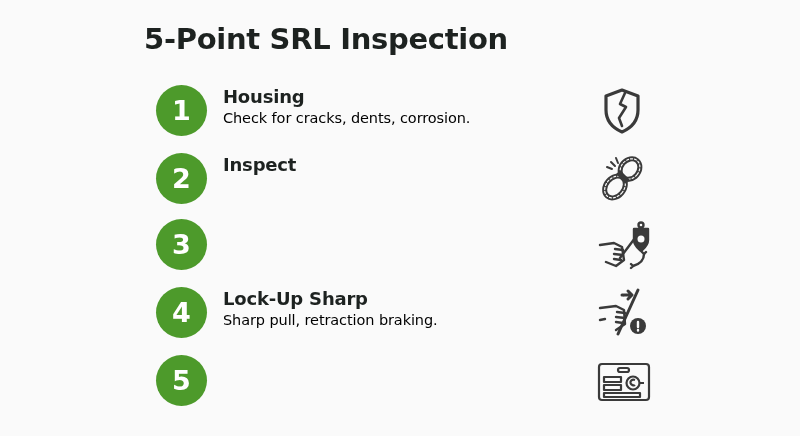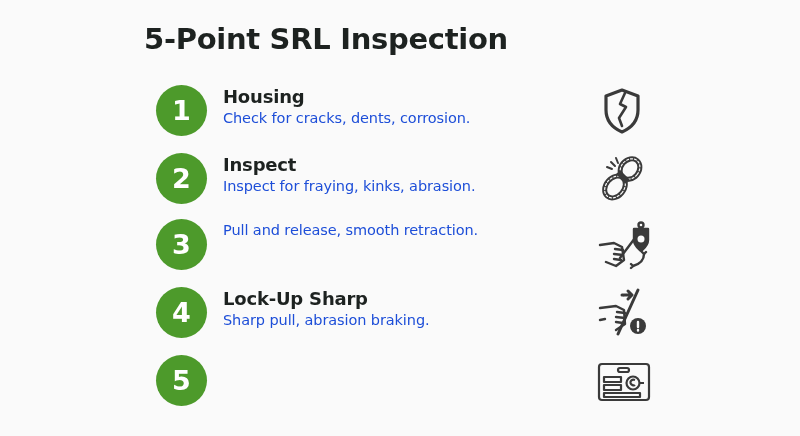--- a/index.html
+++ b/index.html
@@ -20,21 +20,21 @@
   }
   .badge {
     position: absolute; left: 0; top: 0;
     width: 51px; height: 51px; border-radius: 50%;
     background: #4d9a2b;
     color: #fff; font-weight: bold; font-size: 27px;
     display: flex; align-items: center; justify-content: center;
   }
   .txt { position: absolute; left: 67px; top: 1px; white-space: nowrap; }
   .heading { font-size: 18px; font-weight: bold; line-height: 22px; color: #1d2220; letter-spacing: -0.2px; }
-  .desc { font-size: 14.5px; line-height: 20px; color: #1d4ed8; letter-spacing: -0.1px; }
+  .desc { font-size: 14.5px; line-height: 20px; color: #000000; letter-spacing: -0.1px; }
   .icon {
     position: absolute; left: 436px; top: -5px; width: 60px; height: 60px;
   }
   .icon svg { width: 60px; height: 60px; }
 </style>
 </head>
 <body>
 
 <div class="title">5-Point SRL Inspection</div>
 
@@ -49,58 +49,56 @@
       <path d="M30 10 L46 16 L46 30 C46 41 39 48 30 52 C21 48 14 41 14 30 L14 16 Z"></path>
       <path d="M33 13 L28 24 L34 27 L27 38 L30 46" stroke-width="2.6"></path>
     </svg>
   </div>
 </div>
 
 <div class="row" style="top:153px;">
   <div class="badge">2</div>
   <div class="txt">
     <div class="heading">Inspect</div>
-    <div class="desc">Inspect for fraying, kinks, abrasion.</div>
   </div>
   <div class="icon">
     <svg viewBox="0 0 60 60" fill="none" stroke="#3a3a3a" stroke-linecap="round">
       <ellipse cx="38" cy="21" rx="9" ry="11" transform="rotate(40 38 21)" stroke-width="5"></ellipse>
       <ellipse cx="23" cy="39" rx="9" ry="12" transform="rotate(40 23 39)" stroke-width="5"></ellipse>
       <ellipse cx="38" cy="21" rx="9" ry="11" transform="rotate(40 38 21)" stroke="#fafafa" stroke-width="1.2" stroke-dasharray="2 2"></ellipse>
       <ellipse cx="23" cy="39" rx="9" ry="12" transform="rotate(40 23 39)" stroke="#fafafa" stroke-width="1.2" stroke-dasharray="2 2"></ellipse>
       <path d="M26 26 L34 34 M28 24 L36 32" stroke-width="3"></path>
       <path d="M19 14 L23 18 M24 10 L26 15 M15 19 L20 21" stroke-width="2"></path>
     </svg>
   </div>
 </div>
 
 <div class="row" style="top:219px;">
   <div class="badge">3</div>
   <div class="txt">
-    <div class="desc">Pull and release, smooth retraction.</div>
   </div>
   <div class="icon">
     <svg viewBox="0 0 60 60" fill="none" stroke="#3a3a3a" stroke-width="2.4" stroke-linecap="round" stroke-linejoin="round">
       <circle cx="49" cy="11" r="2.5"></circle>
       <path d="M42 15 L56 15 L56 26 C56 32 51 35 49 37 C47 35 42 32 42 26 Z" fill="#3a3a3a"></path>
       <circle cx="49" cy="25" r="3.5" fill="#fafafa" stroke="none"></circle>
       <path d="M43 24 L28 44"></path>
       <path d="M8 31 L22 29 L30 33 L32 46 L24 52 L14 48"></path>
       <path d="M23 35 L31 36 M22 40 L31 41 M22 45 L29 46"></path>
       <path d="M52 40 C52 46 48 50 41 52"></path>
       <path d="M50 38 L52 40 L54 38 M39 50 L41 52 L39 54"></path>
     </svg>
   </div>
 </div>
 
 <div class="row" style="top:287px;">
   <div class="badge">4</div>
   <div class="txt">
     <div class="heading">Lock-Up Sharp</div>
-    <div class="desc">Sharp pull, abrasion braking.</div>
+    <div class="desc">Sharp pull, retraction braking.</div>
   </div>
   <div class="icon">
     <svg viewBox="0 0 60 60" fill="none" stroke="#3a3a3a" stroke-width="2.4" stroke-linecap="round" stroke-linejoin="round">
       <path d="M46 8 L26 52" stroke-width="3"></path>
       <path d="M32 13 L40 13 M36 9 L40 13 L36 17" stroke-width="3"></path>
       <path d="M30 13 L31 13" stroke-width="3"></path>
       <path d="M8 26 L24 24 L32 28 L33 42 L24 48"></path>
       <path d="M25 30 L33 31 M24 35 L33 36 M24 40 L31 41"></path>
       <path d="M8 38 L13 37"></path>
       <circle cx="46" cy="44" r="8" fill="#3a3a3a" stroke="none"></circle>

